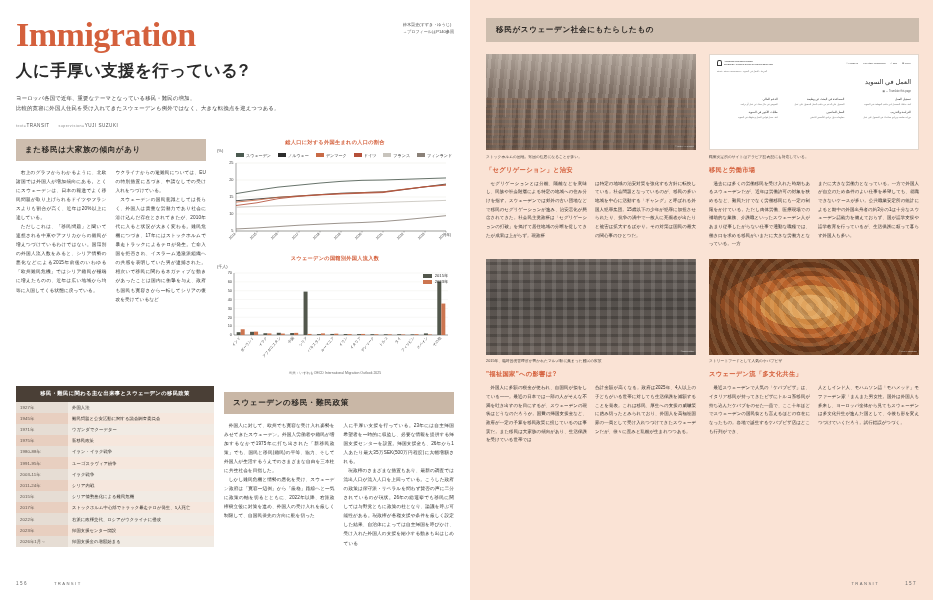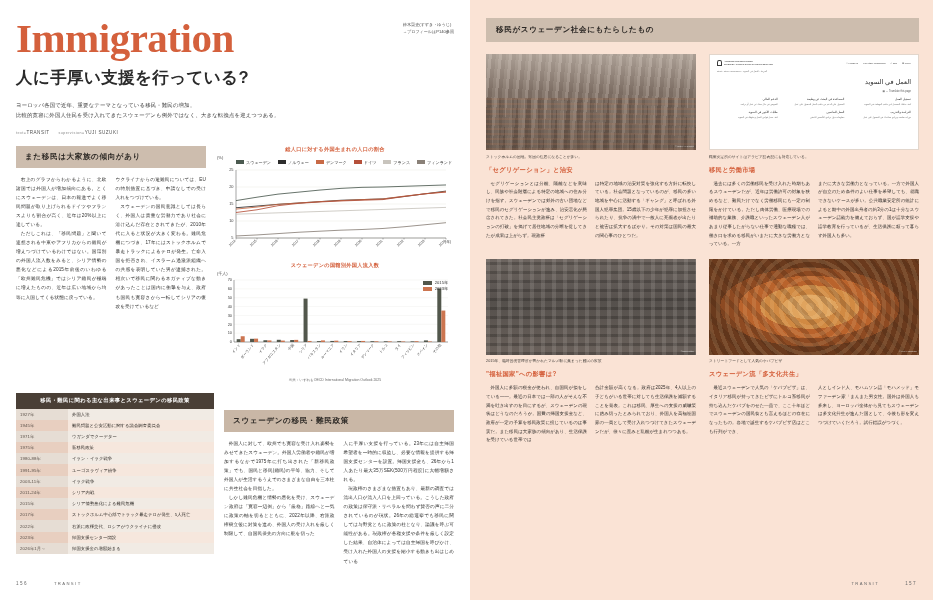--- a/index.html
+++ b/index.html
@@ -20,21 +20,21 @@
   }
   .page-right {
     position: relative;
     width: 483px; height: 600px;
     background: #fae3d5;
     padding: 18px 14px 0 16px;
   }
 
   .title-main {
     font-family: "Liberation Serif", "DejaVu Serif", serif;
-    font-size: 41px;
+    font-size: 34px;
     font-weight: 700;
     color: #d4603c;
     letter-spacing: -0.5px;
     line-height: 1;
     margin-bottom: 8px;
   }
   .title-sub {
     font-size: 16.5px;
     font-weight: 700;
     color: #2b2b2b;
@@ -140,21 +140,21 @@
   .tbl td {
     font-size: 4.3px; padding: 3.1px 4px; color: #2e2a26;
     vertical-align: middle; letter-spacing: 0.1px;
   }
   .tbl td.yr { width: 52px; color: #5a5048; }
   .tbl tr.a td.yr { background: #e6ddd4; }
   .tbl tr.a td.ev { background: #f1ebe4; }
   .tbl tr.b td.yr { background: #e8cfc0; }
   .tbl tr.b td.ev { background: #f6e7dd; }
 
-  .policy-zone { margin-top: 28px; width: 238px; }
+  .policy-zone { margin-top: 17px; width: 238px; }
 
   
   .rbar {
     background: #cdbdae; color: #2b2724;
     font-size: 7.6px; font-weight: 700;
     padding: 7px 10px; letter-spacing: 0.6px;
     margin-bottom: 12px;
   }
   .rgrid { display: flex; gap: 13px; }
   .rcol { flex: 1; }

